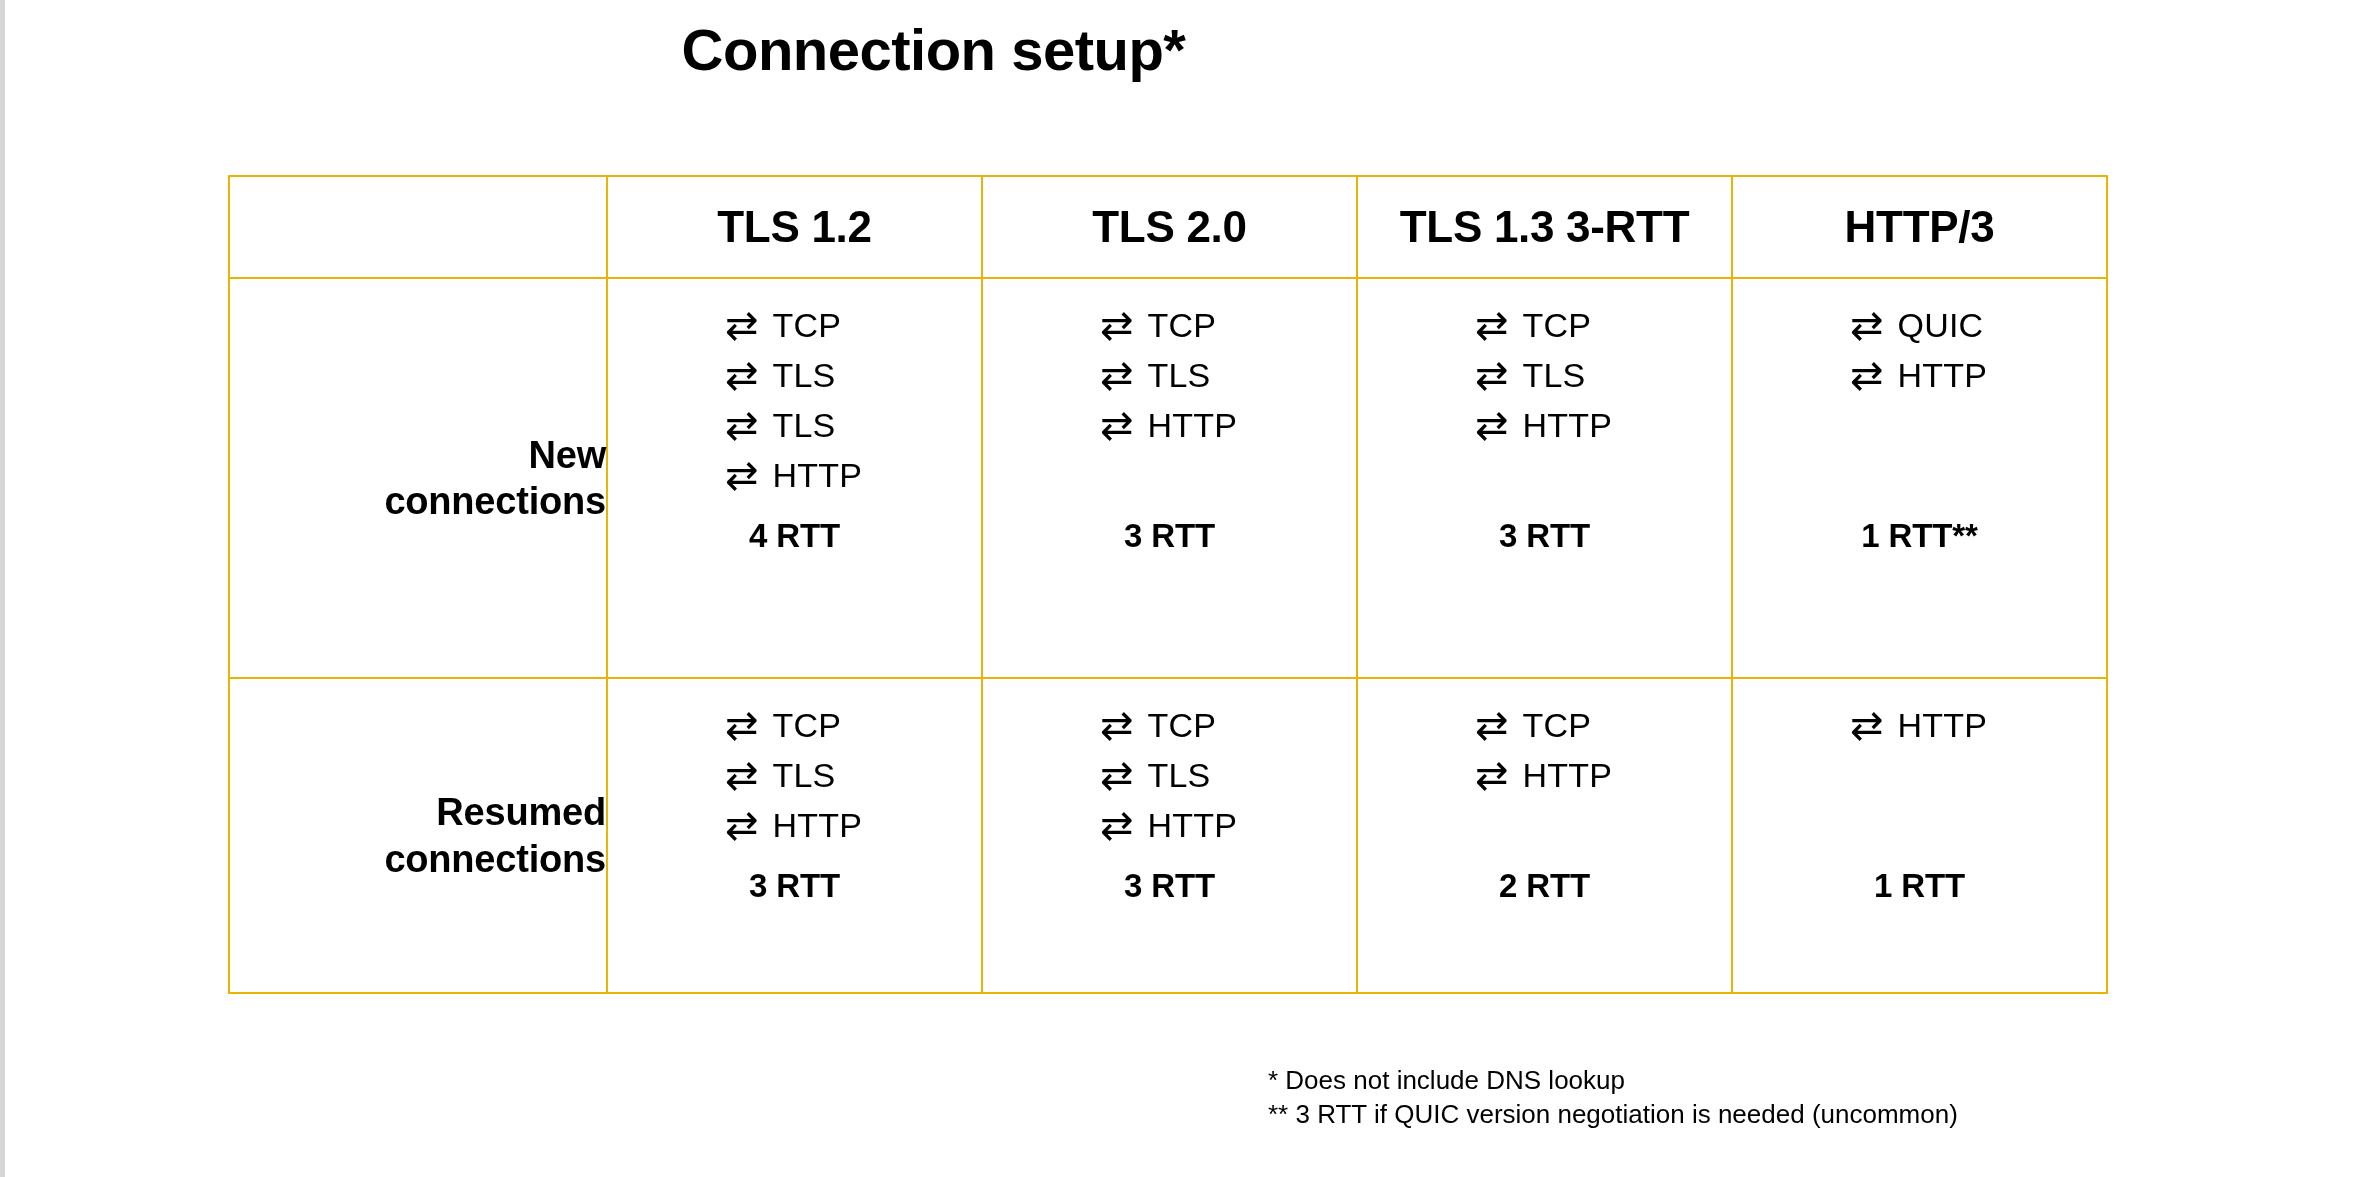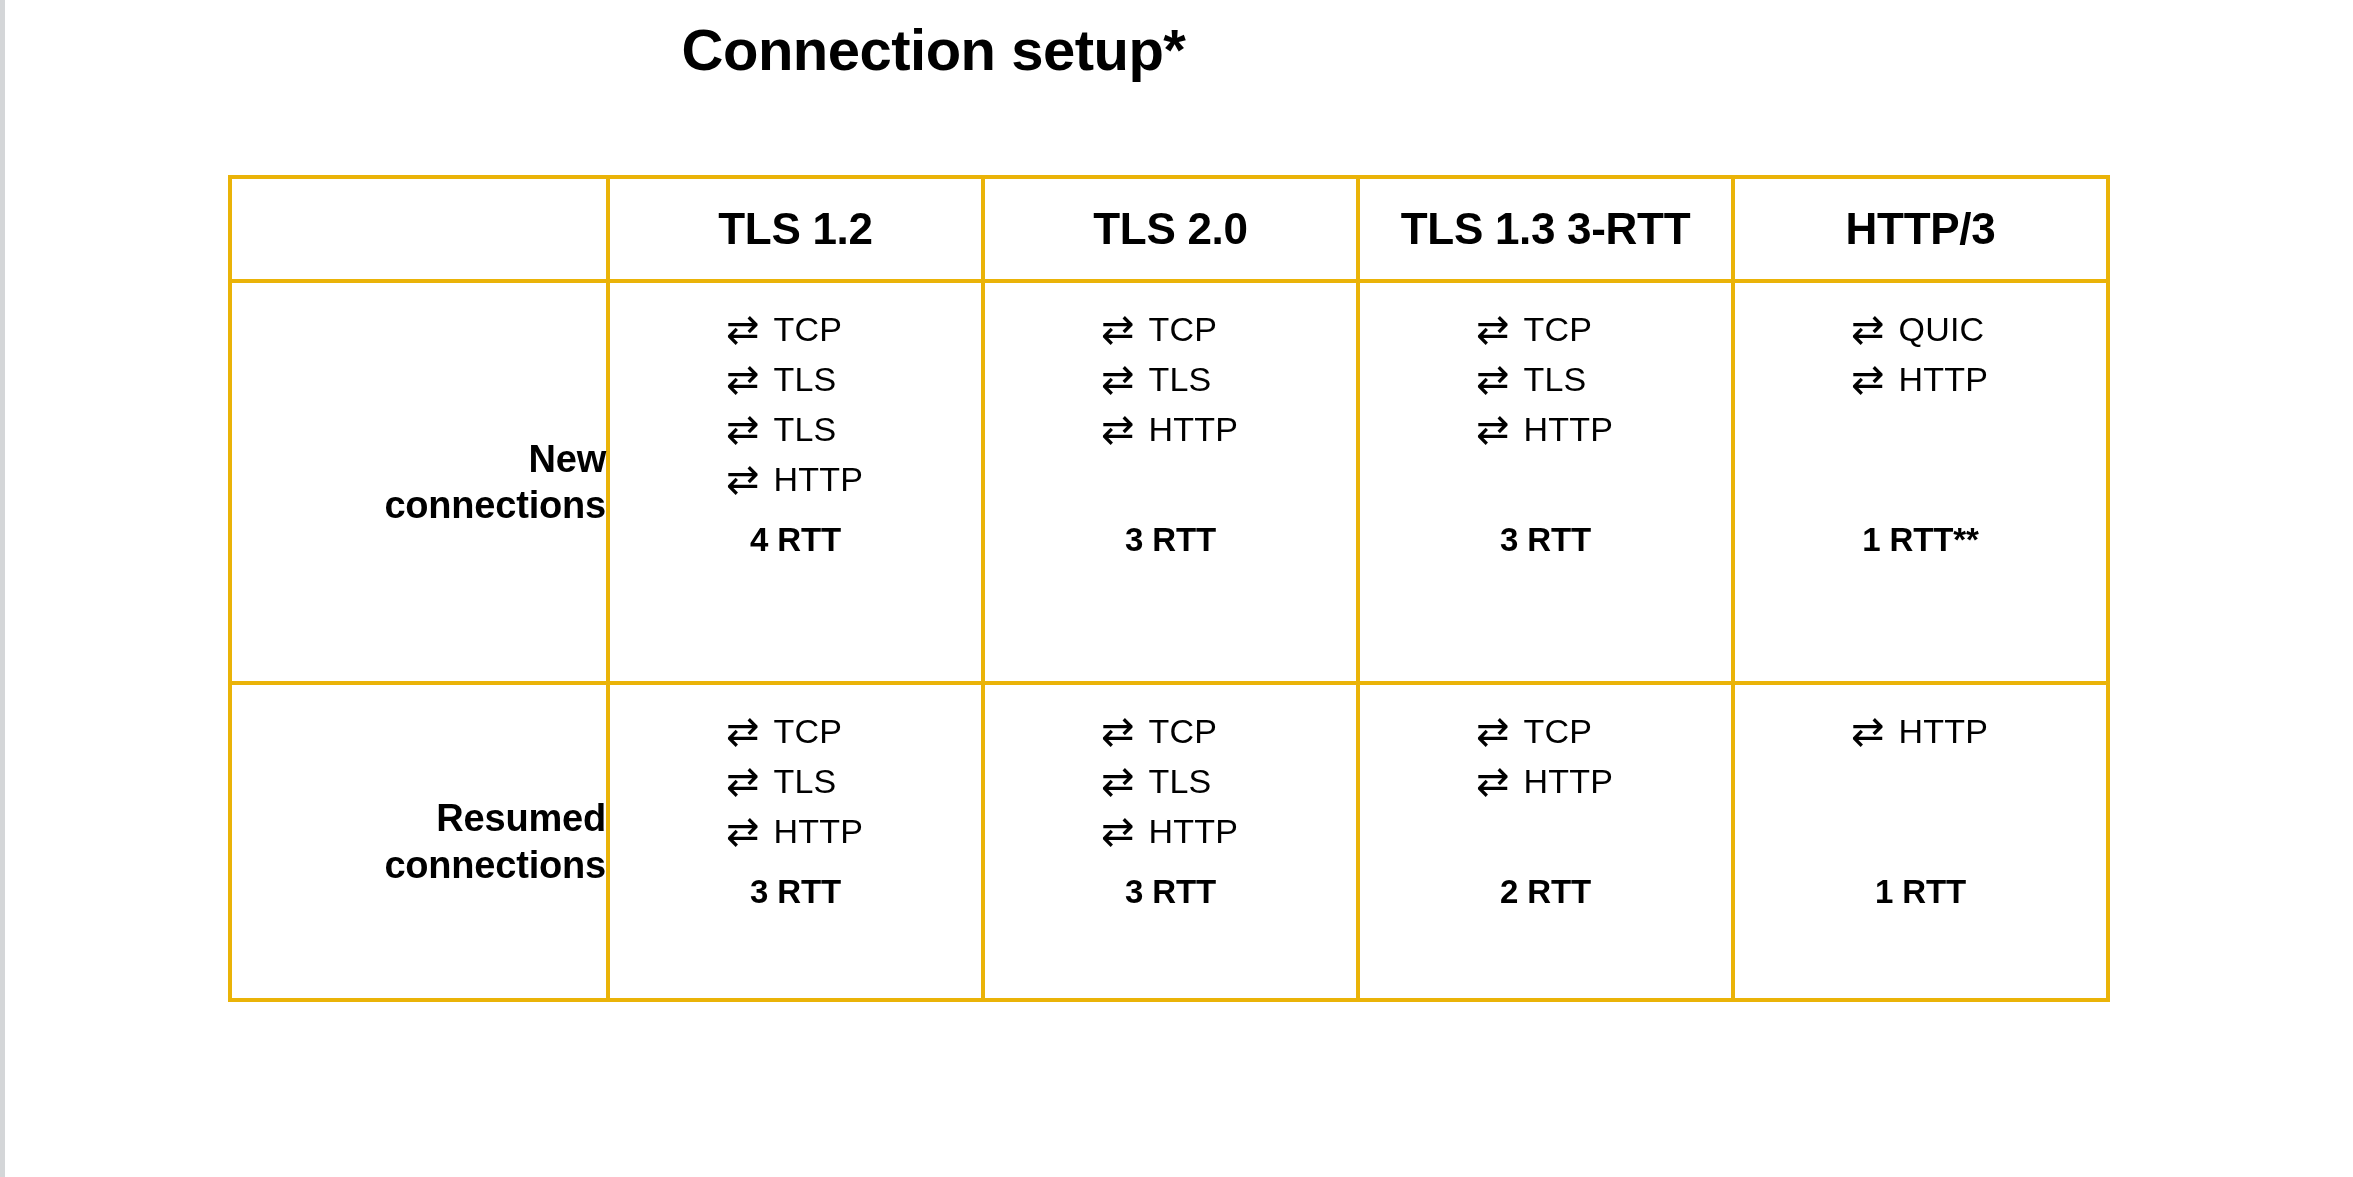--- a/index.html
+++ b/index.html
@@ -52,21 +52,21 @@
     width: 1878px;
     table-layout: fixed;
   }
   table.setup col.c0 { width: 378px; }
   table.setup col.c1 { width: 375px; }
   table.setup col.c2 { width: 375px; }
   table.setup col.c3 { width: 375px; }
   table.setup col.c4 { width: 375px; }
 
   table.setup td, table.setup th {
-    border: 4px solid #eab308;
+    border: 2px solid #eab308;
     padding: 0;
     vertical-align: middle;
     text-align: center;
   }
   .head-cell {
     height: 100px;
     font-size: 44px;
     font-weight: bold;
     letter-spacing: -0.3px;
   }
@@ -351,14 +351,18 @@
                 </div>
               </div>
               <div class="rtt">1 RTT</div>
             </div>
           </td>
         </tr>
       </tbody>
     </table>
   </div>
 
+  <div class="footnotes">
+    <div>* Does not include DNS lookup</div>
+    <div>** 3 RTT if QUIC version negotiation is needed (uncommon)</div>
+  </div>
 
 </div>
 
 </body></html>

